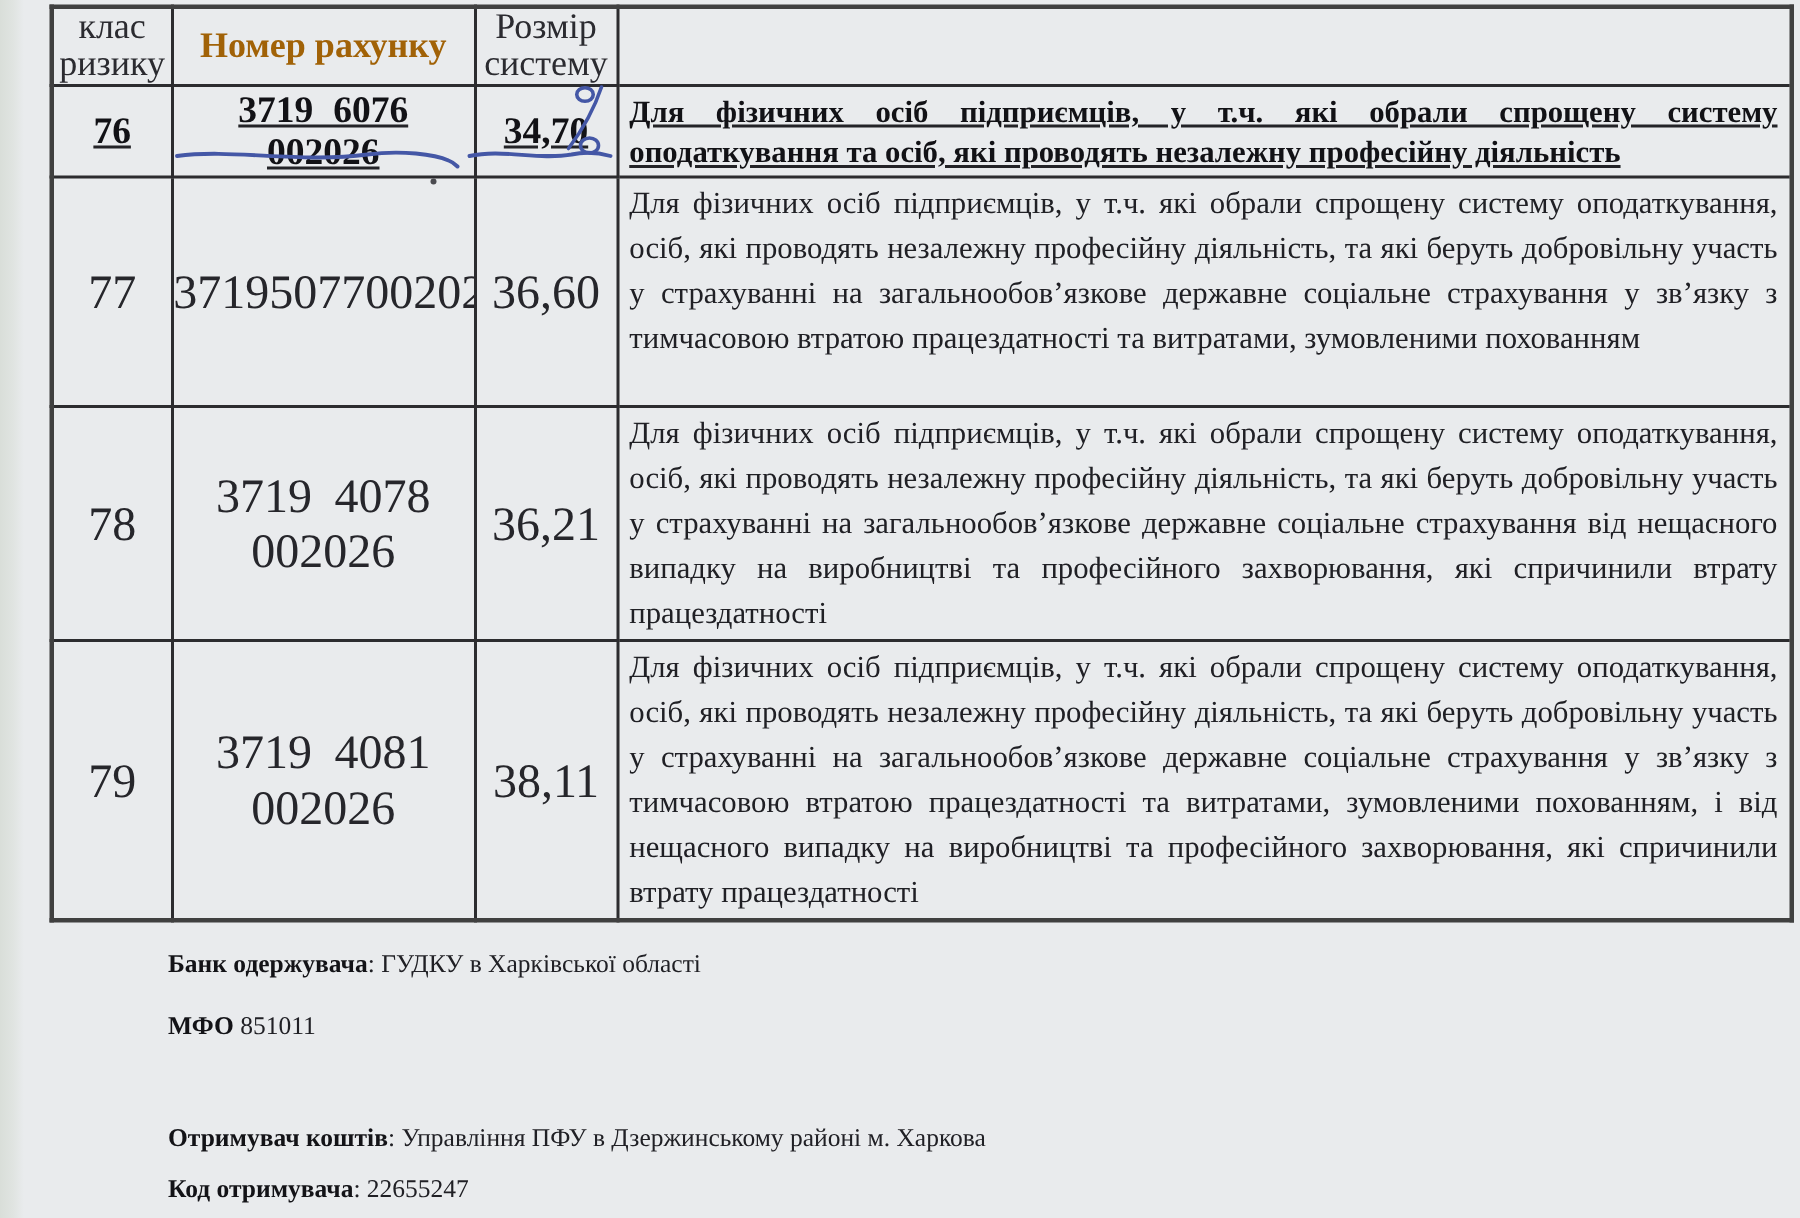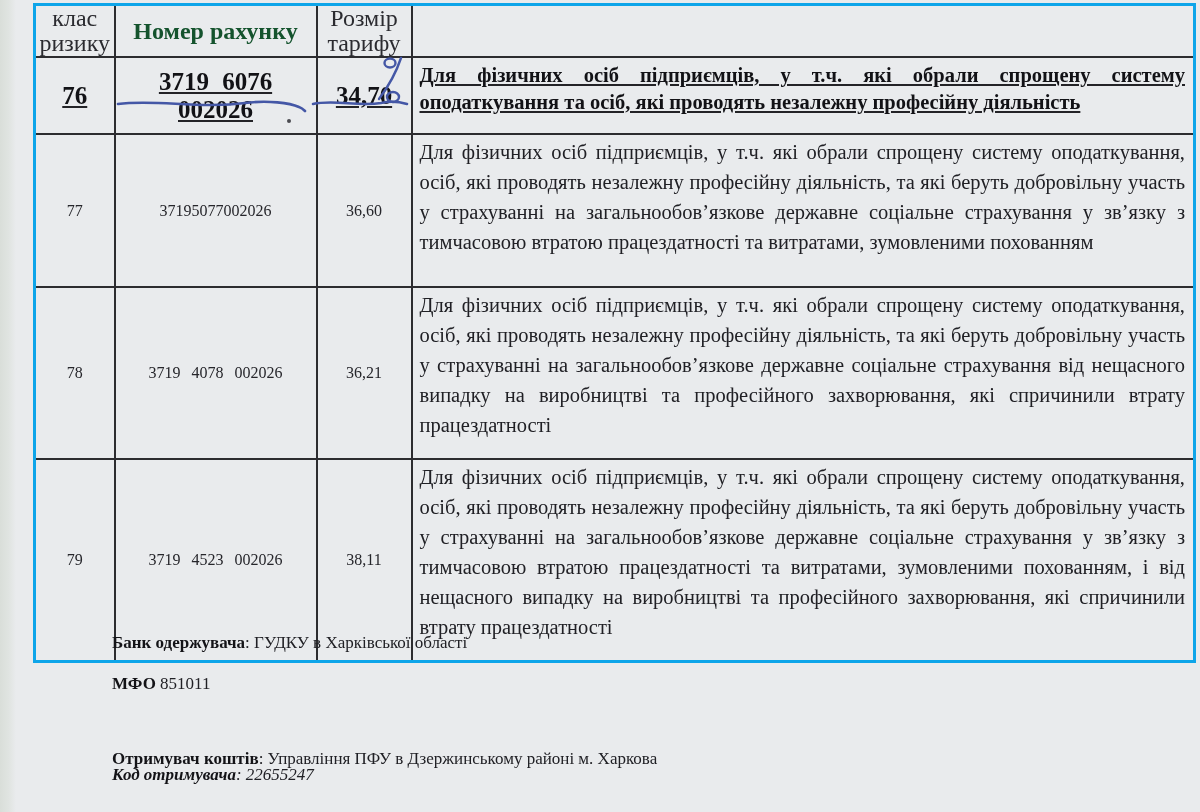--- a/index.html
+++ b/index.html
@@ -18,42 +18,42 @@
   table.tariff-table {
     position: absolute; left: 33px; top: 3px; width: 1163px;
     border-collapse: collapse; table-layout: fixed;
     background: transparent;
   }
   .tariff-table td, .tariff-table th {
     border: 2px solid #2c2c2f;
     padding: 0;
     overflow: hidden;
   }
-  .tariff-table { border: 3px solid #0ea5e9; }
+  .tariff-table { border: 3px solid #404040; }
   .h-hdr { height: 49px; }
   .h-r0 { height: 60px; text-decoration: underline; }
   .h-r1 { height: 153px; }
   .h-r2 { height: 152px; }
   .h-r3 { height: 183px; }
   th.hdr {
     font-weight: normal; font-size: 24px; line-height: 25px;
     text-align: center; vertical-align: middle; color: #2b2b30;
   }
-  th.hdr.bold { font-weight: bold; color: #14532d; margin-left: 34px; }
+  th.hdr.bold { font-weight: bold; color: #a16207; margin-left: 34px; }
   td.c {
     text-align: center; vertical-align: middle;
-    font-size: 16px; color: #26262b;
+    font-size: 32px; color: #26262b;
   }
   td.sp { word-spacing: 7px; }
   tr.bold-row td { font-weight: bold; color: #121216; }
   tr.bold-row td.c { font-size: 25px; }
   td.desc {
     text-align: justify; vertical-align: top;
     font-size: 20.5px; line-height: 30px;
-    padding: 2px 8px 18px 7px;
+    padding: 2px 8px 2px 7px;
     color: #202025;
   }
   td.desc.desc-bold {
     font-weight: bold; line-height: 26.5px; padding-top: 4px;
     vertical-align: middle; color: #121216;
   }
   .pen-overlay {
     position: absolute; left: 0; top: 0; width: 1200px; height: 812px;
     pointer-events: none;
   }
@@ -62,39 +62,39 @@
     border-radius: 50%; background: #4b4b50;
   }
   .footer-line {
     position: absolute; left: 112px;
     font-size: 17px; color: #202025; white-space: pre;
   }
   .footer-line .lbl { font-weight: bold; color: #131317; }
   .fl-0 { top: 633px; }
   .fl-1 { top: 674px; font-family: Liberation Serif, serif; }
   .fl-2 { top: 709px; margin-top: 40px; }
-  .fl-3 { top: 765px; font-style: italic; }
+  .fl-3 { top: 783px; }
 </style>
 </head>
 <body>
 
 <div class="left-strip"></div>
 
 <table class="tariff-table">
   <colgroup>
     <col style="width:80px">
       <col style="width:202px">
       <col style="width:95px">
       <col>
   </colgroup>
   <tbody>
       <tr class="h-hdr">
     <th class="hdr">клас ризику</th>
     <th class="hdr bold">Номер рахунку</th>
-    <th class="hdr">Розмір тарифу</th>
+    <th class="hdr">Розмір систему</th>
     <th class="hdr"></th>
   </tr>
   <tr class="h-r0 bold-row">
     <td class="c">76</td>
     <td class="c sp">3719 6076 002026</td>
     <td class="c">34,70</td>
     <td class="desc desc-bold">Для фізичних осіб підприємців, у т.ч. які обрали спрощену систему оподаткування та осіб, які  проводять незалежну професійну діяльність</td>
   </tr>
   <tr class="h-r1">
     <td class="c">77</td>
@@ -103,21 +103,21 @@
     <td class="desc">Для фізичних осіб підприємців, у т.ч. які обрали спрощену систему оподаткування, осіб, які  проводять незалежну професійну діяльність, та які  беруть добровільну участь  у страхуванні на загальнообов’язкове державне  соціальне страхування у зв’язку з тимчасовою втратою працездатності та витратами, зумовленими похованням</td>
   </tr>
   <tr class="h-r2">
     <td class="c">78</td>
     <td class="c sp">3719 4078 002026</td>
     <td class="c">36,21</td>
     <td class="desc">Для фізичних осіб підприємців, у т.ч. які обрали спрощену систему оподаткування, осіб, які  проводять незалежну професійну діяльність, та які  беруть добровільну участь  у страхуванні на загальнообов’язкове державне соціальне страхування від нещасного випадку на виробництві та професійного захворювання, які спричинили втрату працездатності</td>
   </tr>
   <tr class="h-r3">
     <td class="c">79</td>
-    <td class="c sp">3719 4523 002026</td>
+    <td class="c sp">3719 4081 002026</td>
     <td class="c">38,11</td>
     <td class="desc">Для фізичних осіб підприємців, у т.ч. які обрали спрощену систему оподаткування, осіб, які  проводять незалежну професійну діяльність, та які  беруть добровільну участь  у страхуванні на загальнообов’язкове державне соціальне страхування у зв’язку з тимчасовою втратою працездатності та витратами, зумовленими похованням, і від нещасного випадку на виробництві та професійного захворювання, які спричинили втрату працездатності</td>
   </tr>
 </tbody>
   </table>
 
 <div class="speck"></div>
 
 <svg class="pen-overlay" viewBox="0 0 1200 812" xmlns="http://www.w3.org/2000/svg">
   <path d="M118,104 C155,99 200,109 245,103 C268,100 290,103 299,107 C302,108 304,110 305,111" fill="none" stroke-width="2.6" stroke-linecap="round" stroke="#4457a6"></path>

